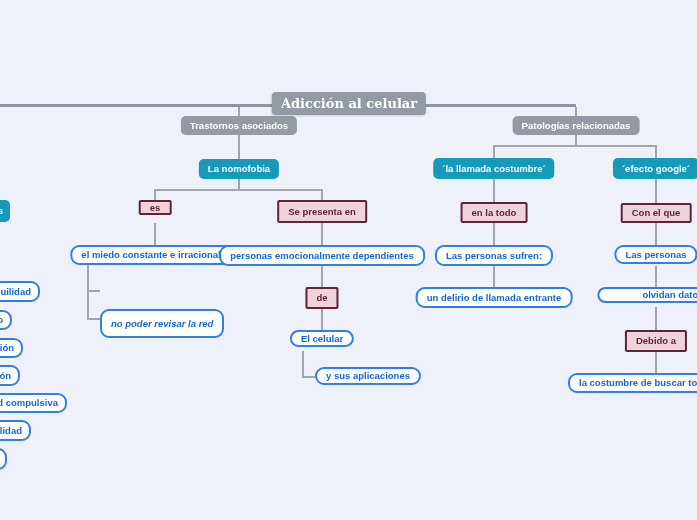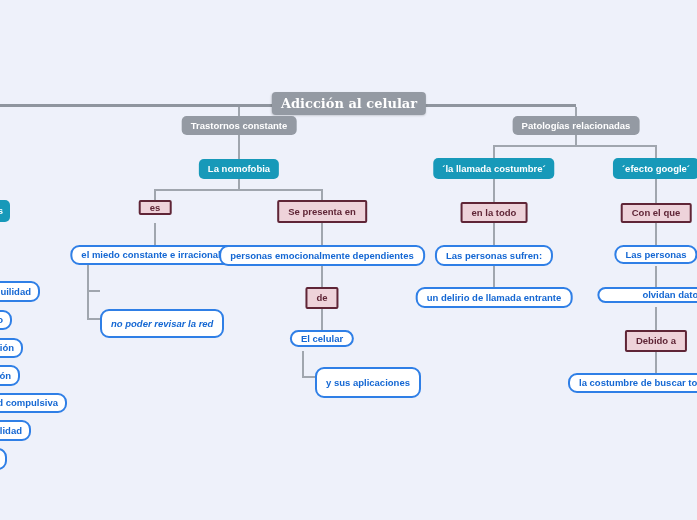--- a/index.html
+++ b/index.html
@@ -89,37 +89,37 @@
     <div class="connector" style="left: 655px; top: 145px; width: 2px; height: 13px;"></div>
     <div class="connector" style="left: 493px; top: 179px; width: 2px; height: 23px;"></div>
     <div class="connector" style="left: 493px; top: 223px; width: 2px; height: 22px;"></div>
     <div class="connector" style="left: 493px; top: 266px; width: 2px; height: 21px;"></div>
     <div class="connector" style="left: 655px; top: 179px; width: 2px; height: 24px;"></div>
     <div class="connector" style="left: 655px; top: 223px; width: 2px; height: 22px;"></div>
     <div class="connector" style="left: 655px; top: 266px; width: 2px; height: 21px;"></div>
     <div class="connector" style="left: 655px; top: 307px; width: 2px; height: 23px;"></div>
     <div class="connector" style="left: 655px; top: 352px; width: 2px; height: 21px;"></div>
     <div class="node kind-root anchor-center" style="top: 78px; height: 23px; left: 349px; margin-top: 14px;">Adicción al celular</div>
-    <div class="node kind-gray anchor-center" style="top: 116px; height: 19px; left: 239px;">Trastornos constante</div>
+    <div class="node kind-gray anchor-center" style="top: 116px; height: 19px; left: 239px;">Trastornos asociados</div>
     <div class="node kind-gray anchor-center" style="top: 116px; height: 19px; left: 576px;">Patologías relacionadas</div>
     <div class="node kind-teal anchor-center" style="top: 159px; height: 20px; left: 239px;">La nomofobia</div>
     <div class="node kind-teal anchor-center" style="top: 158px; height: 21px; left: 494px;">´la llamada costumbre´</div>
     <div class="node kind-teal anchor-center" style="top: 158px; height: 21px; left: 656px;">´efecto google´</div>
     <div class="node kind-pink anchor-center" style="top: 200px; height: 15px; left: 155px;">es</div>
     <div class="node kind-pink anchor-center" style="top: 200px; height: 23px; left: 322px;">Se presenta en</div>
     <div class="node kind-pink anchor-center" style="top: 202px; height: 21px; left: 494px;">en la todo</div>
     <div class="node kind-pink anchor-center" style="top: 203px; height: 20px; left: 656px;">Con el que</div>
     <div class="node kind-blue anchor-center" style="top: 245px; height: 20px; left: 155px;">el miedo constante e irracional a</div>
     <div class="node kind-blue anchor-center" style="top: 245px; height: 21px; left: 322px;">personas emocionalmente dependientes</div>
     <div class="node kind-blue anchor-center" style="top: 245px; height: 19px; left: 656px;">Las personas</div>
     <div class="node kind-blue anchor-center" style="top: 245px; height: 21px; left: 494px;">Las personas sufren:</div>
     <div class="node kind-blue anchor-left" style="top: 309px; height: 29px; left: 100px; font-style: italic;">no poder revisar la red</div>
     <div class="node kind-pink anchor-center" style="top: 287px; height: 22px; left: 322px;">de</div>
     <div class="node kind-blue anchor-center" style="top: 330px; height: 17px; left: 322px;">El celular</div>
-    <div class="node kind-blue anchor-left" style="top: 367px; height: 31px; left: 315px;">y  sus aplicaciones</div>
+    <div class="node kind-blue anchor-left" style="top: 367px; height: 18px; left: 315px;">y  sus aplicaciones</div>
     <div class="node kind-blue anchor-center" style="top: 287px; height: 21px; left: 494px;">un delirio de llamada entrante</div>
     <div class="node kind-blue anchor-center" style="top: 287px; height: 16px; left: 656px; padding-left: 43px;">olvidan datos</div>
     <div class="node kind-pink anchor-center" style="top: 330px; height: 22px; left: 656px;">Debido a</div>
     <div class="node kind-blue anchor-left" style="top: 373px; height: 20px; left: 568px;">la costumbre de buscar todo e</div>
     <div class="node kind-teal clip-left" style="top: 200px; height: 22px; left: -62px; width: 72px;">s</div>
     <div class="node kind-blue clip-left" style="top: 281px; height: 21px; left: -80px; width: 120px;">quilidad</div>
     <div class="node kind-blue clip-left" style="top: 310px; height: 20px; left: -68px; width: 80px;">o</div>
     <div class="node kind-blue clip-left" style="top: 338px; height: 20px; left: -67px; width: 90px;">sión</div>
     <div class="node kind-blue clip-left" style="top: 365px; height: 21px; left: -70px; width: 90px;">sión</div>
     <div class="node kind-blue clip-left" style="top: 393px; height: 20px; left: -83px; width: 150px;">dad compulsiva</div>

